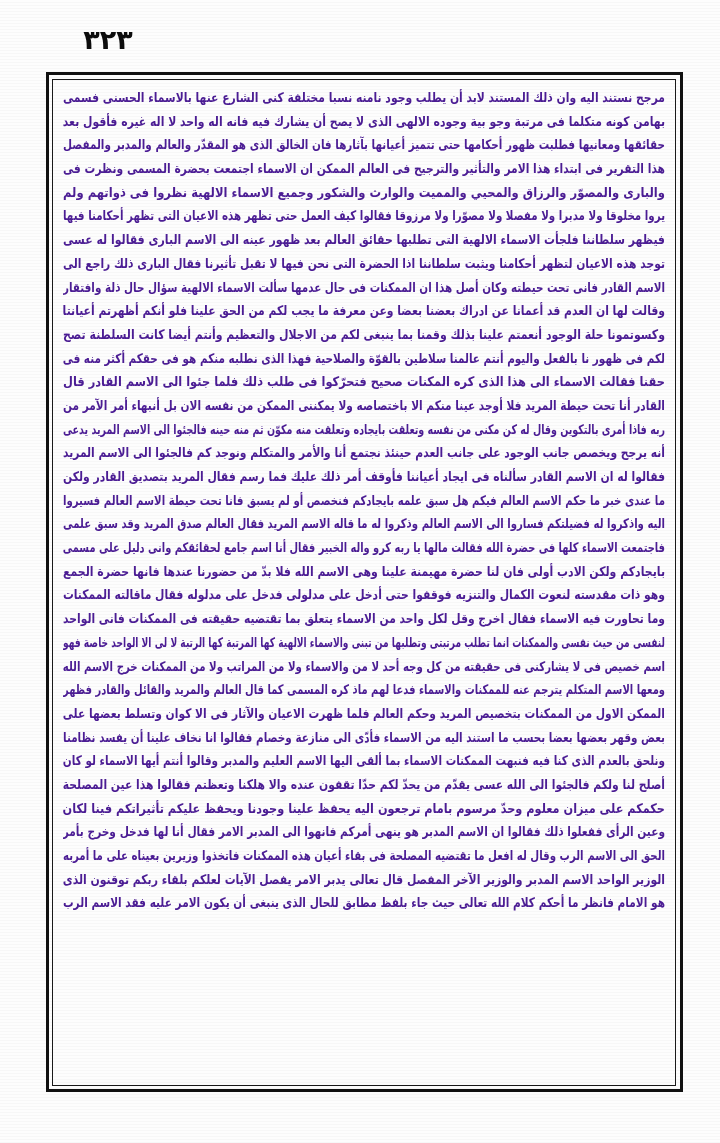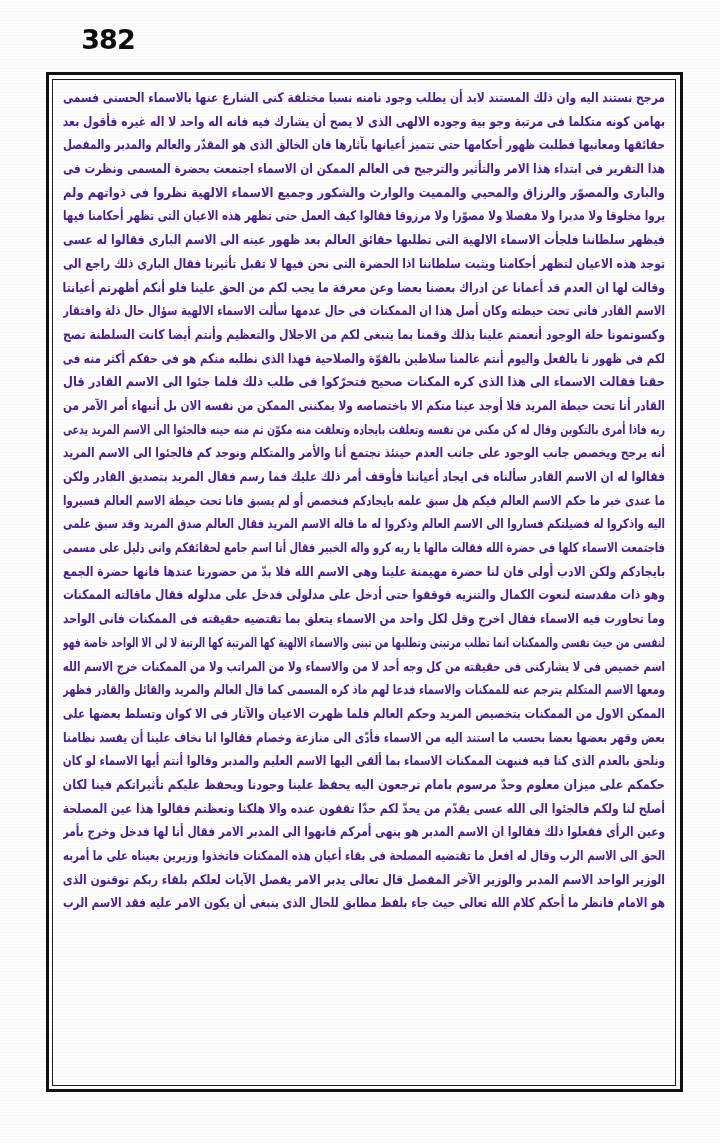--- a/index.html
+++ b/index.html
@@ -103,57 +103,57 @@
     opacity: .05;
     background:
       repeating-linear-gradient(0deg, rgba(0,0,0,.5) 0 1px, rgba(0,0,0,0) 1px 3px);
   }
 </style>
 </head>
 <body>
 
 <div id="page">
 
-  <div id="folio">382</div>
+  <div id="folio">٣٢٣</div>
 
   <div id="frame-outer"></div>
   <div id="frame-inner"></div>
 
   <div id="textblock">
       <div class="ln"><span style="width: 732px; transform: scaleX(0.8224);">مرجح نستند اليه وان ذلك المستند لابد أن يطلب وجود نامنه نسبا مختلفة  كنى الشارع عنها بالاسماء الحسنى فسمى</span></div>
       <div class="ln"><span style="width: 727px; transform: scaleX(0.8281);">بهامن كونه متكلما فى مرتبة وجو بية وجوده الالهى الذى لا يصح أن يشارك فيه فانه اله واحد لا اله غيره فأقول بعد</span></div>
       <div class="ln"><span style="width: 758px; transform: scaleX(0.7942);">حقائقها ومعانيها فطلبت ظهور أحكامها حتى تتميز أعيانها بآثارها فان الخالق الذى هو المقدّر والعالم والمدبر والمفصل</span></div>
       <div class="ln"><span style="width: 736px; transform: scaleX(0.8179);">هذا التقرير فى ابتداء هذا الامر والتأثير والترجيح فى العالم الممكن ان الاسماء اجتمعت بحضرة المسمى ونظرت فى</span></div>
       <div class="ln"><span style="width: 681px; transform: scaleX(0.884);">والبارى والمصوّر والرزاق والمحيي والمميت والوارث والشكور وجميع الاسماء الالهية نظروا فى ذواتهم ولم</span></div>
       <div class="ln"><span style="width: 766px; transform: scaleX(0.7859);">يروا مخلوقا ولا مدبرا ولا مفصلا ولا مصوّرا ولا مرزوقا فقالوا كيف العمل حتى تظهر هذه الاعيان التى تظهر أحكامنا فيها</span></div>
       <div class="ln"><span style="width: 722px; transform: scaleX(0.8338);">فيظهر سلطاننا فلجأت الاسماء الالهية التى تطلبها حقائق العالم بعد ظهور عينه الى الاسم البارى فقالوا له عسى</span></div>
       <div class="ln"><span style="width: 734px; transform: scaleX(0.8202);">توجد هذه الاعيان لتظهر أحكامنا ويثبت سلطاننا اذا الحضرة التى نحن فيها لا تقبل تأثيرنا فقال البارى ذلك راجع الى</span></div>
+      <div class="ln"><span style="width: 760px; transform: scaleX(0.7921);">الاسم القادر فانى تحت حيطته وكان أصل هذا ان الممكنات فى حال عدمها سألت الاسماء الالهية سؤال حال ذلة وافتقار</span></div>
       <div class="ln"><span style="width: 729px; transform: scaleX(0.8258);">وقالت لها ان العدم قد أعمانا عن ادراك بعضنا بعضا وعن معرفة ما يجب لكم من الحق علينا فلو أنكم أظهرتم أعيانتا</span></div>
-      <div class="ln"><span style="width: 760px; transform: scaleX(0.7921);">الاسم القادر فانى تحت حيطته وكان أصل هذا ان الممكنات فى حال عدمها سألت الاسماء الالهية سؤال حال ذلة وافتقار</span></div>
       <div class="ln"><span style="width: 722px; transform: scaleX(0.8338);">وكسوتمونا حلة الوجود أنعمتم علينا بذلك وقمنا بما ينبغى لكم من الاجلال والتعظيم وأنتم أيضا كانت السلطنة تصح</span></div>
       <div class="ln"><span style="width: 755px; transform: scaleX(0.7974);">لكم فى ظهور نا بالفعل واليوم أنتم عالمنا سلاطين بالقوّة والصلاحية فهذا الذى نطلبه منكم هو فى حقكم أكثر منه فى</span></div>
       <div class="ln"><span style="width: 690px; transform: scaleX(0.8725);">حقنا فقالت الاسماء الى هذا الذى كره المكنات صحيح فتحرّكوا فى طلب ذلك فلما جئوا الى الاسم القادر قال</span></div>
       <div class="ln"><span style="width: 745px; transform: scaleX(0.8081);">القادر أنا تحت حيطة المريد فلا أوجد عينا منكم الا باختصاصه ولا يمكننى الممكن من نفسه الان بل أنبهاء أمر الآمر من</span></div>
       <div class="ln"><span style="width: 828px; transform: scaleX(0.7271);">ربه فاذا أمرى بالتكوين وقال له كن مكنى من نفسه وتعلقت بايجاده وتعلقت منه مكوّن ثم منه حينه فالجئوا الى الاسم المريد يدعى</span></div>
       <div class="ln"><span style="width: 734px; transform: scaleX(0.8202);">أنه يرجح ويخصص جانب الوجود على جانب العدم حينئذ نجتمع أنا والأمر والمتكلم ونوجد كم فالجئوا الى الاسم المريد</span></div>
       <div class="ln"><span style="width: 729px; transform: scaleX(0.8258);">فقالوا له ان الاسم القادر سألناه فى ايجاد أعياننا فأوقف أمر ذلك عليك فما رسم فقال المريد بتصديق القادر ولكن</span></div>
       <div class="ln"><span style="width: 774px; transform: scaleX(0.7778);">ما عندى خبر ما حكم الاسم العالم فيكم هل سبق علمه بايجادكم فنخصص أو لم يسبق فانا تحت حيطة الاسم العالم فسيروا</span></div>
       <div class="ln"><span style="width: 778px; transform: scaleX(0.7738);">اليه واذكروا له فضيلتكم فساروا الى الاسم العالم وذكروا له ما قاله الاسم المريد فقال العالم صدق المريد وقد سبق علمى</span></div>
       <div class="ln"><span style="width: 800px; transform: scaleX(0.7525);">فاجتمعت الاسماء كلها فى حضرة الله فقالت مالها يا ربه كرو واله الخبير فقال أنا اسم جامع لحقائقكم وانى دليل على مسمى</span></div>
       <div class="ln"><span style="width: 722px; transform: scaleX(0.8338);">بايجادكم ولكن الادب أولى فان لنا حضرة مهيمنة علينا وهى الاسم الله فلا بدّ من حضورنا عندها فانها حضرة الجمع</span></div>
       <div class="ln"><span style="width: 730px; transform: scaleX(0.8247);">وهو ذات مقدسته لنعوت الكمال والتنزيه فوقفوا حتى أدخل على مدلولى فدخل على مدلوله فقال ماقالته الممكنات</span></div>
       <div class="ln"><span style="width: 733px; transform: scaleX(0.8213);">وما تحاورت فيه الاسماء فقال اخرج وقل لكل واحد من الاسماء يتعلق بما تقتضيه حقيقته فى الممكنات فانى الواحد</span></div>
       <div class="ln"><span style="width: 867px; transform: scaleX(0.6943);">لنفسى من حيث نفسى والممكنات انما تطلب مرتبتى وتطلبها من تبنى والاسماء الالهية كها المرتبة كها الرتبة لا لى الا الواحد خاصة فهو</span></div>
       <div class="ln"><span style="width: 772px; transform: scaleX(0.7798);">اسم خصيص فى لا يشاركنى فى حقيقته من كل وجه أحد لا من والاسماء ولا من المراتب ولا من الممكنات خرج الاسم الله</span></div>
       <div class="ln"><span style="width: 792px; transform: scaleX(0.7601);">ومعها الاسم المتكلم يترجم عنه للممكنات والاسماء فدعا لهم ماذ كره المسمى كما قال العالم والمريد والقائل والقادر فظهر</span></div>
       <div class="ln"><span style="width: 736px; transform: scaleX(0.8179);">الممكن الاول من الممكنات بتخصيص المريد وحكم العالم فلما ظهرت الاعيان والآثار فى الا كوان وتسلط بعضها على</span></div>
       <div class="ln"><span style="width: 758px; transform: scaleX(0.7942);">بعض وقهر بعضها بعضا بحسب ما استند اليه من الاسماء فأدّى الى منازعة وخصام فقالوا انا نخاف علينا أن يفسد نظامنا</span></div>
       <div class="ln"><span style="width: 754px; transform: scaleX(0.7984);">ونلحق بالعدم الذى كنا فيه فنبهت الممكنات الاسماء بما ألقى اليها الاسم العليم والمدبر وقالوا أنتم أيها الاسماء لو كان</span></div>
+      <div class="ln"><span style="width: 731px; transform: scaleX(0.8235);">أصلح لنا ولكم فالجئوا الى الله عسى يقدّم من يحدّ لكم حدّا تقفون عنده والا هلكنا وتعظتم فقالوا هذا عين المصلحة</span></div>
       <div class="ln"><span style="width: 698px; transform: scaleX(0.8625);">حكمكم على ميزان معلوم وحدّ مرسوم بامام ترجعون اليه يحفظ علينا وجودنا ويحفظ عليكم تأثيراتكم فينا لكان</span></div>
-      <div class="ln"><span style="width: 731px; transform: scaleX(0.8235);">أصلح لنا ولكم فالجئوا الى الله عسى يقدّم من يحدّ لكم حدّا تقفون عنده والا هلكنا وتعظتم فقالوا هذا عين المصلحة</span></div>
       <div class="ln"><span style="width: 744px; transform: scaleX(0.8091);">وعين الرأى ففعلوا ذلك فقالوا ان الاسم المدبر هو ينهى أمركم فانهوا الى المدبر الامر فقال أنا لها فدخل وخرج بأمر</span></div>
       <div class="ln"><span style="width: 772px; transform: scaleX(0.7798);">الحق الى الاسم الرب وقال له افعل ما تقتضيه المصلحة فى بقاء أعيان هذه الممكنات فاتخذوا وزيرين بعيناه على ما أمربه</span></div>
       <div class="ln"><span style="width: 726px; transform: scaleX(0.8292);">الوزير الواحد الاسم المدبر والوزير الآخر المفصل  قال تعالى يدبر الامر يفصل الآيات لعلكم بلقاء ربكم توقنون الذى</span></div>
       <div class="ln"><span style="width: 746px; transform: scaleX(0.807);">هو الامام فانظر ما أحكم كلام الله تعالى حيث جاء بلفظ مطابق للحال الذى ينبغى أن يكون الامر عليه فقد الاسم الرب</span></div>
     </div>
 
   <div id="grain"></div>
 </div>
 
 </body></html>

